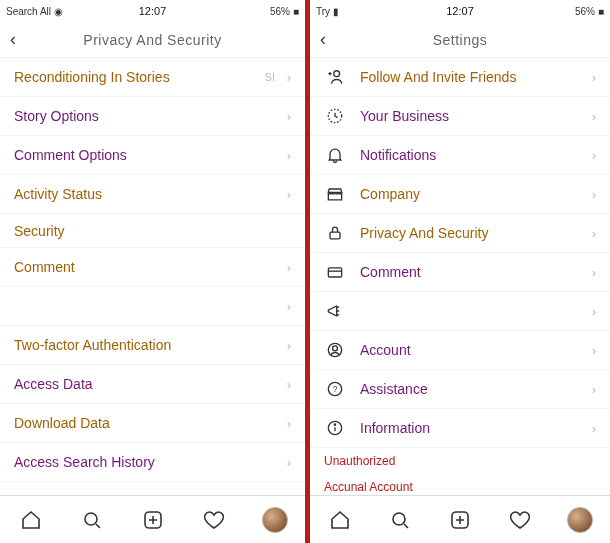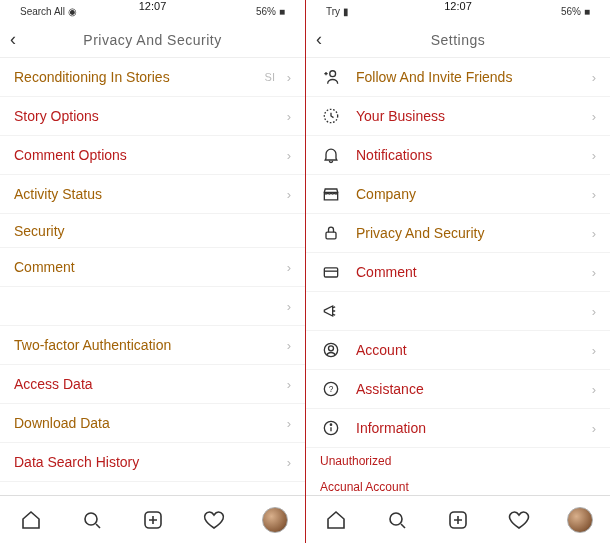--- a/index.html
+++ b/index.html
@@ -1,29 +1,29 @@
 <!DOCTYPE html>
 <html><head>
 <meta charset="utf-8">
 <style>
 *{margin:0;padding:0;box-sizing:border-box;font-family:-apple-system,BlinkMacSystemFont,"Segoe UI",Helvetica,Arial,sans-serif}
 body{width:610px;height:543px;display:flex;background:#fff;overflow:hidden}
 .screen{width:305px;height:543px;display:flex;flex-direction:column;position:relative;background:#fff}
-.screen+.screen{border-left:1px solid #b91c1c}
-.status-bar{height:22px;display:flex;justify-content:space-between;padding:0 20px;font-size:10px;color:#333}
+.screen+.screen{border-left:5px solid #b91c1c}
+.status-bar{height:22px;display:flex;align-items:center;justify-content:space-between;padding:0 6px;font-size:10px;color:#333}
 .status-left,.status-right{display:flex;align-items:center;gap:3px}
 .status-time{font-size:11px;color:#111;position:absolute;left:50%;transform:translateX(-50%)}
 .header{height:36px;display:flex;align-items:center;justify-content:center;position:relative;border-bottom:1px solid #eee}
 .back{position:absolute;left:10px;font-size:18px;color:#333;cursor:pointer}
 .title{font-size:14px;color:#666;letter-spacing:0.5px}
 .list{flex:1;overflow:hidden}
 .row{height:39px;display:flex;align-items:center;padding:0 14px;position:relative;border-bottom:1px solid #f2f2f2;cursor:pointer}
 .row.section{height:34px;color:#888;font-size:13px;cursor:default}
 .row .label{font-size:14px;color:#a16207;flex:1}
-.row.strong .label{color:#b91c1c}
+.row.strong .label{color:#701a75}
 .row .icon{width:22px;height:22px;margin-right:14px;display:flex;align-items:center;justify-content:center;color:#333}
 .row .icon svg{width:20px;height:20px}
 .chev{position:absolute;right:14px;color:#bbb;font-size:13px}
 .mini{position:absolute;right:30px;color:#bbb;font-size:11px}
 .sub{padding:6px 14px;font-size:12px;color:#b91c1c}
 .nav{height:48px;border-top:1px solid #ddd;display:flex;align-items:center;justify-content:space-around;background:#fff}
 .nav .nbtn{width:34px;height:34px;display:flex;align-items:center;justify-content:center;cursor:pointer}
 .nav svg{width:24px;height:24px;stroke:#333;fill:none;stroke-width:1.6}
 .avatar{width:26px;height:26px;border-radius:50%;background:radial-gradient(circle at 35% 35%,#d9b08c,#8b5e3c 70%,#3a2a1c);border:1px solid #aaa}
 </style>
@@ -80,21 +80,21 @@
       </div>
       <div class="row strong">
         <span class="label">Access Data</span>
         <span class="chev">›</span>
       </div>
       <div class="row">
         <span class="label">Download Data</span>
         <span class="chev">›</span>
       </div>
       <div class="row strong">
-        <span class="label">Data Search History</span>
+        <span class="label">Access Search History</span>
         <span class="chev">›</span>
       </div>
     </div>
  <div class="nav" id="left-nav">
       <div class="nbtn">
         <svg viewBox="0 0 24 24">
           <path d="M4 11l8-7 8 7v9H4z"></path>
         </svg>
       </div>
       <div class="nbtn">

